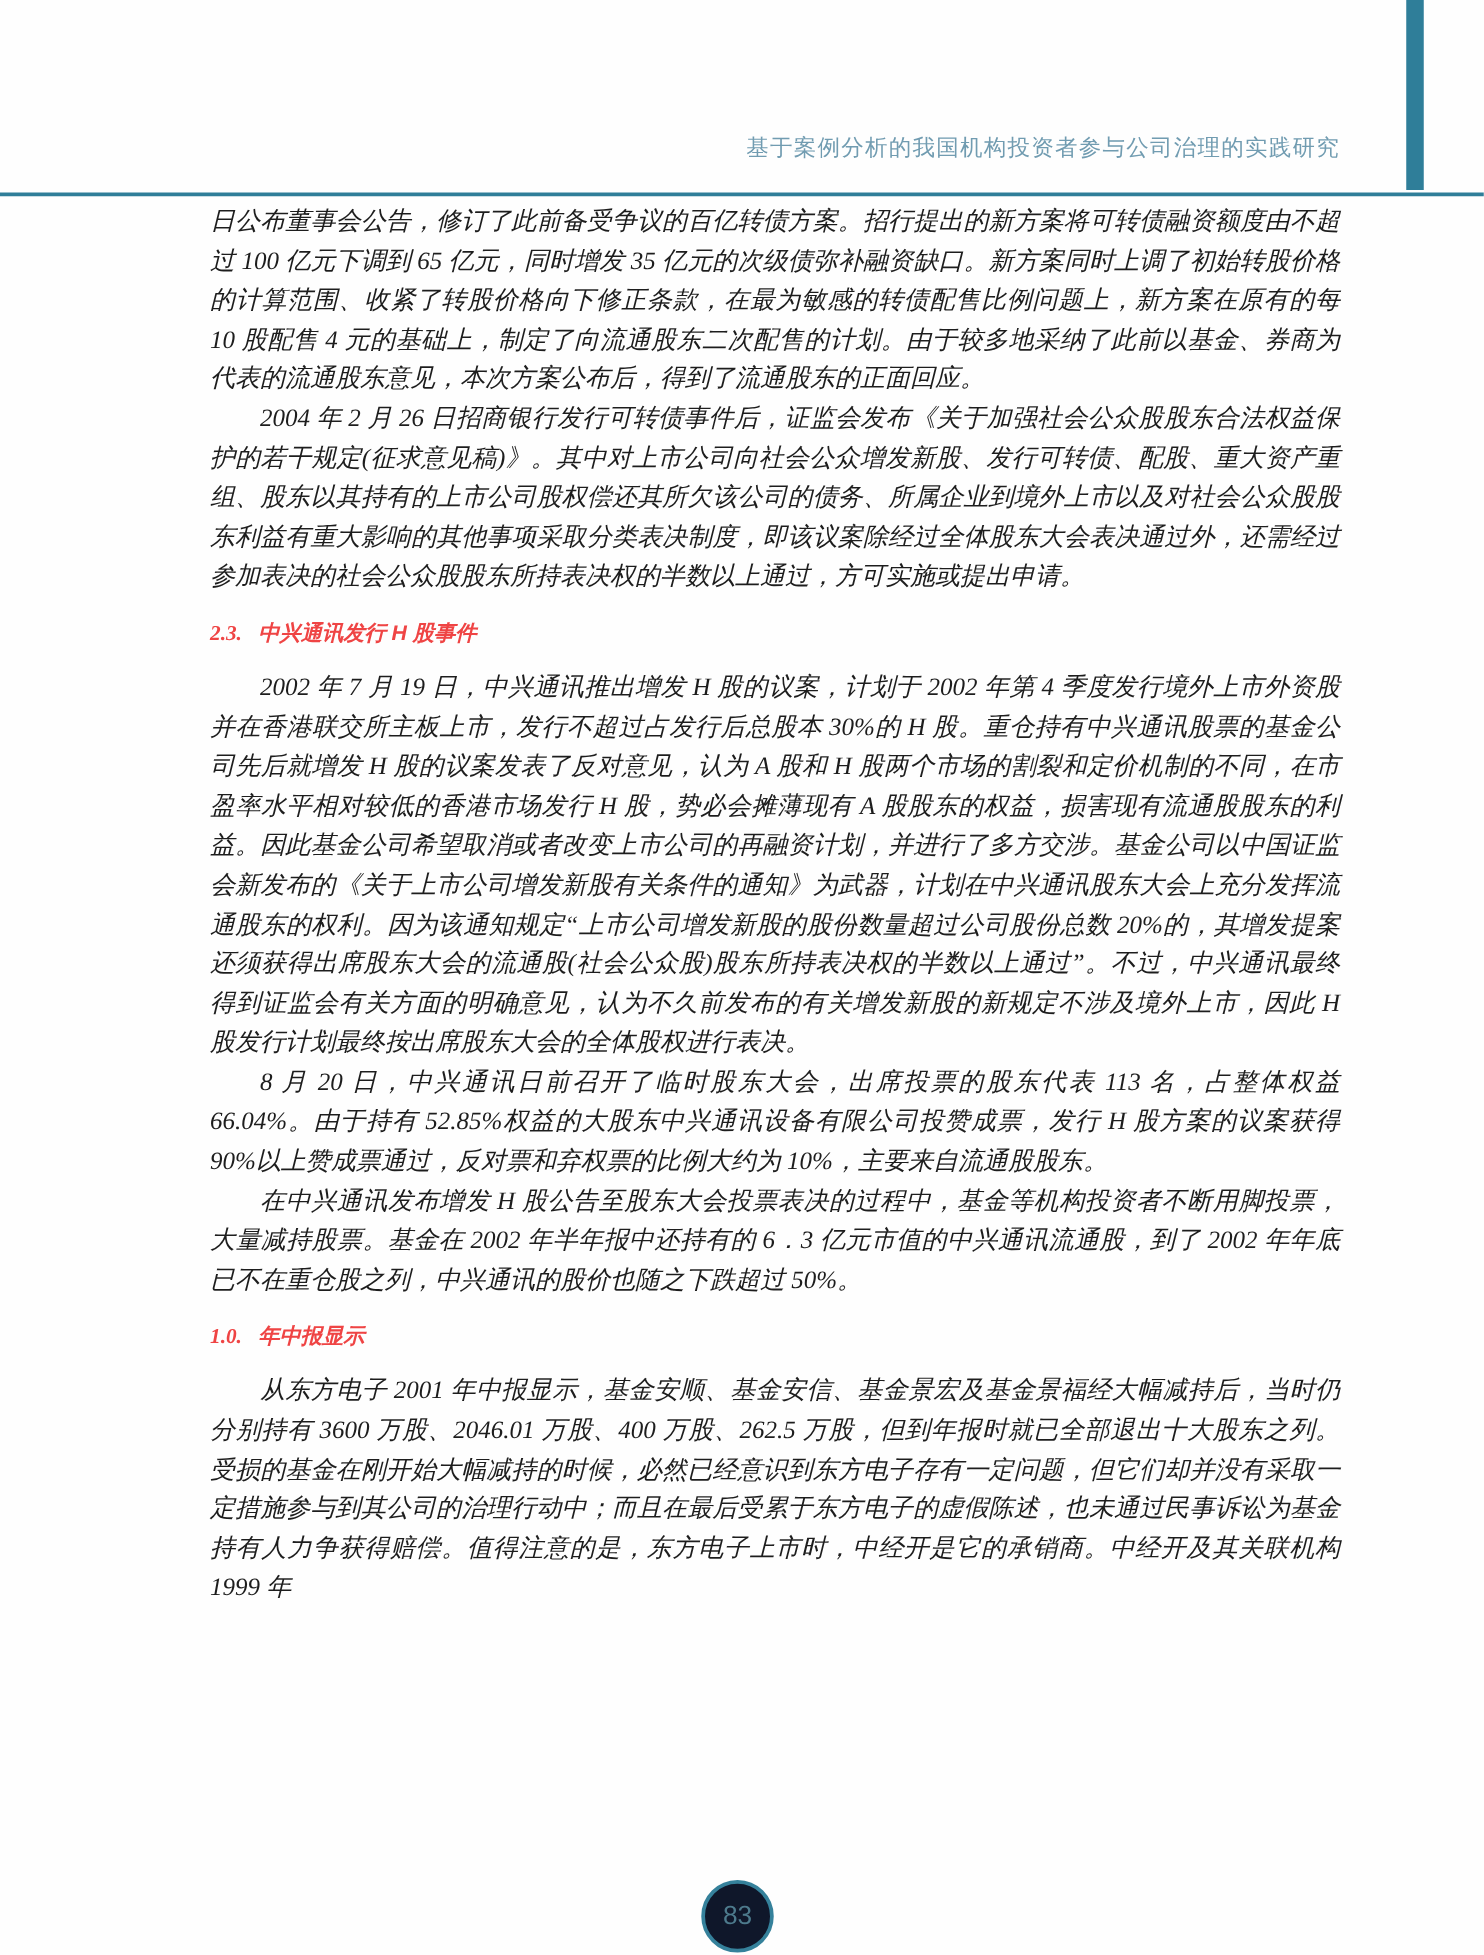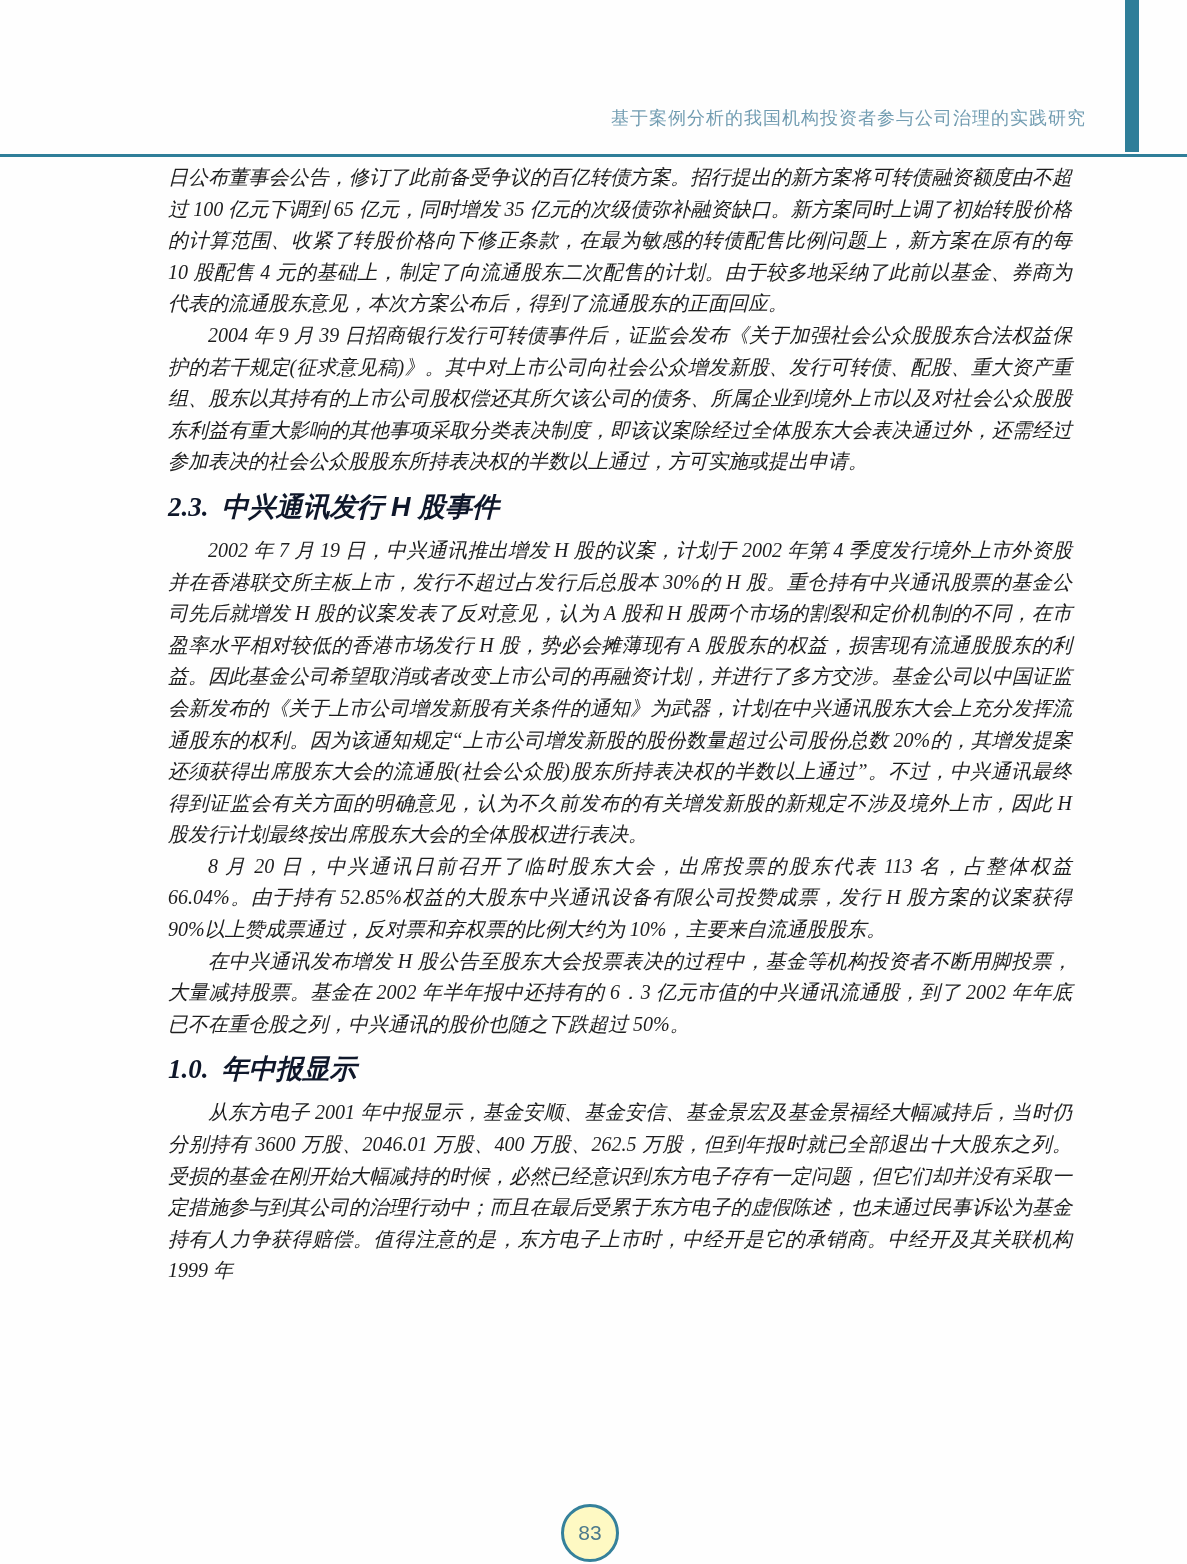--- a/index.html
+++ b/index.html
@@ -11,21 +11,21 @@
     font-family: "Liberation Serif", "DejaVu Serif", serif;
   }
   .accent-vbar {
     position: absolute;
     left: 1125px; top: 0;
     width: 14px; height: 152px;
     background: #2f7e99;
   }
   .running-title {
     position: absolute;
-    top: 106px; left: 0; right: 101px;
+    top: 106px; left: 0; right: 115px;
     text-align: right;
     font-size: 18px;
     letter-spacing: 1px;
     color: #719cb1;
     font-family: "Liberation Serif", "DejaVu Serif", serif;
   }
   .header-rule {
     position: absolute;
     top: 154px; left: 0;
     width: 1187px; height: 3px;
@@ -41,39 +41,39 @@
     color: #1d1d1d;
     font-style: italic;
   }
   .para {
     margin: 0;
     text-indent: 2em;
   }
   .para.continuation { text-indent: 0; }
   .section-heading {
     margin: 14px 0 13px 0;
-    font-size: 27px;
+    font-size: 17px;
     line-height: 30px;
     font-weight: bold;
-    color: #0f172a;
+    color: #ef4444;
     text-align: left;
     text-indent: 0;
     font-family: "Liberation Sans", "DejaVu Sans", sans-serif;
   }
   .heading-number {
     margin-right: 13px;
     font-family: "Liberation Serif", "DejaVu Serif", serif;
   }
   .page-badge {
     position: absolute;
     left: 561px; top: 1504px;
     width: 58px; height: 58px;
     box-sizing: border-box;
     border-radius: 50%;
-    background: #fef9c3;
+    background: #0f172a;
     border: 3px solid #35819b;
     display: flex;
     align-items: center;
     justify-content: center;
     font-size: 21px;
     color: #4d7a8c;
     font-family: "Liberation Sans", "DejaVu Sans", sans-serif;
   }
 </style>
 </head>
@@ -82,21 +82,21 @@
 <div class="accent-vbar"></div>
 
 <div class="running-title">基于案例分析的我国机构投资者参与公司治理的实践研究</div>
 
 <div class="header-rule"></div>
 
 <div class="content">
 
   <p class="para continuation">日公布董事会公告，修订了此前备受争议的百亿转债方案。招行提出的新方案将可转债融资额度由不超过 100 亿元下调到 65 亿元，同时增发 35 亿元的次级债弥补融资缺口。新方案同时上调了初始转股价格的计算范围、收紧了转股价格向下修正条款，在最为敏感的转债配售比例问题上，新方案在原有的每 10 股配售 4 元的基础上，制定了向流通股东二次配售的计划。由于较多地采纳了此前以基金、券商为代表的流通股东意见，本次方案公布后，得到了流通股东的正面回应。</p>
 
-  <p class="para">2004 年 9 月 39 日招商银行发行可转债事件后，证监会发布《关于加强社会公众股股东合法权益保护的若干规定(征求意见稿)》。其中对上市公司向社会公众增发新股、发行可转债、配股、重大资产重组、股东以其持有的上市公司股权偿还其所欠该公司的债务、所属企业到境外上市以及对社会公众股股东利益有重大影响的其他事项采取分类表决制度，即该议案除经过全体股东大会表决通过外，还需经过参加表决的社会公众股股东所持表决权的半数以上通过，方可实施或提出申请。</p>
+  <p class="para">2004 年 2 月 26 日招商银行发行可转债事件后，证监会发布《关于加强社会公众股股东合法权益保护的若干规定(征求意见稿)》。其中对上市公司向社会公众增发新股、发行可转债、配股、重大资产重组、股东以其持有的上市公司股权偿还其所欠该公司的债务、所属企业到境外上市以及对社会公众股股东利益有重大影响的其他事项采取分类表决制度，即该议案除经过全体股东大会表决通过外，还需经过参加表决的社会公众股股东所持表决权的半数以上通过，方可实施或提出申请。</p>
 
   <h2 class="section-heading">
     <span class="heading-number">2.3.</span><span>中兴通讯发行 H 股事件</span>
   </h2>
 
   <p class="para">2002 年 7 月 19 日，中兴通讯推出增发 H 股的议案，计划于 2002 年第 4 季度发行境外上市外资股并在香港联交所主板上市，发行不超过占发行后总股本 30%的 H 股。重仓持有中兴通讯股票的基金公司先后就增发 H 股的议案发表了反对意见，认为 A 股和 H 股两个市场的割裂和定价机制的不同，在市盈率水平相对较低的香港市场发行 H 股，势必会摊薄现有 A 股股东的权益，损害现有流通股股东的利益。因此基金公司希望取消或者改变上市公司的再融资计划，并进行了多方交涉。基金公司以中国证监会新发布的《关于上市公司增发新股有关条件的通知》为武器，计划在中兴通讯股东大会上充分发挥流通股东的权利。因为该通知规定“上市公司增发新股的股份数量超过公司股份总数 20%的，其增发提案还须获得出席股东大会的流通股(社会公众股)股东所持表决权的半数以上通过”。不过，中兴通讯最终得到证监会有关方面的明确意见，认为不久前发布的有关增发新股的新规定不涉及境外上市，因此 H 股发行计划最终按出席股东大会的全体股权进行表决。</p>
 
 
   <p class="para">8 月 20 日，中兴通讯日前召开了临时股东大会，出席投票的股东代表 113 名，占整体权益 66.04%。由于持有 52.85%权益的大股东中兴通讯设备有限公司投赞成票，发行 H 股方案的议案获得 90%以上赞成票通过，反对票和弃权票的比例大约为 10%，主要来自流通股股东。</p>
 

